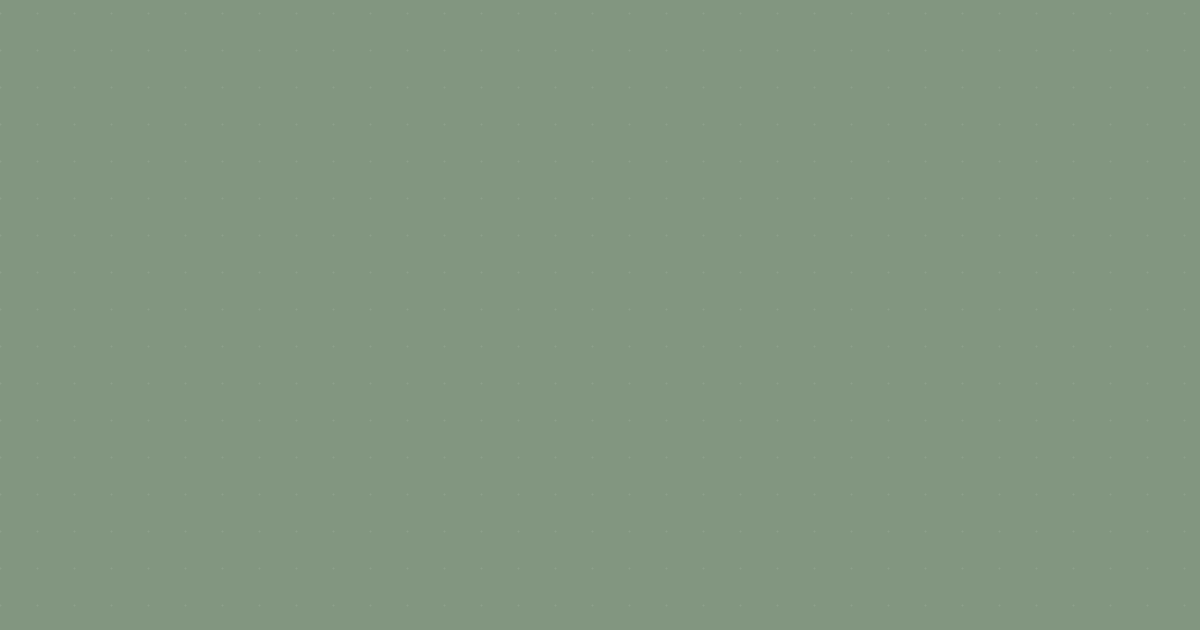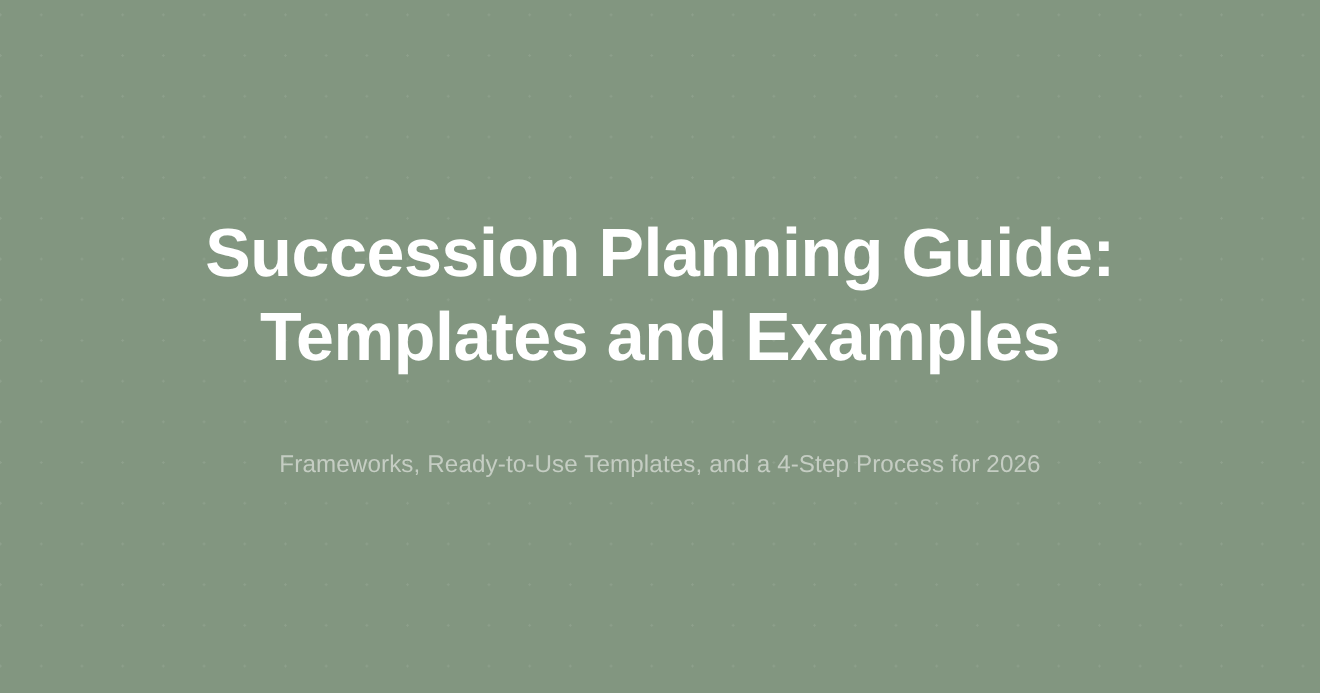--- a/index.html
+++ b/index.html
@@ -80,24 +80,14 @@
     white-space: nowrap;
   }
 </style>
 </head>
 <body>
 
 <div id="og-card">
 
   <div id="dot-pattern"></div>
 
-  <div id="content">
-
-    <h1 id="title-block">
-      <span class="title-line">Succession Planning Guide:</span>
-      <span class="title-line">Templates and Examples</span>
-    </h1>
-
-    <p id="subtitle">Frameworks, Ready-to-Use Templates, and a 4-Step Process for 2026</p>
-
-  </div>
 
 </div>
 
 </body></html>

